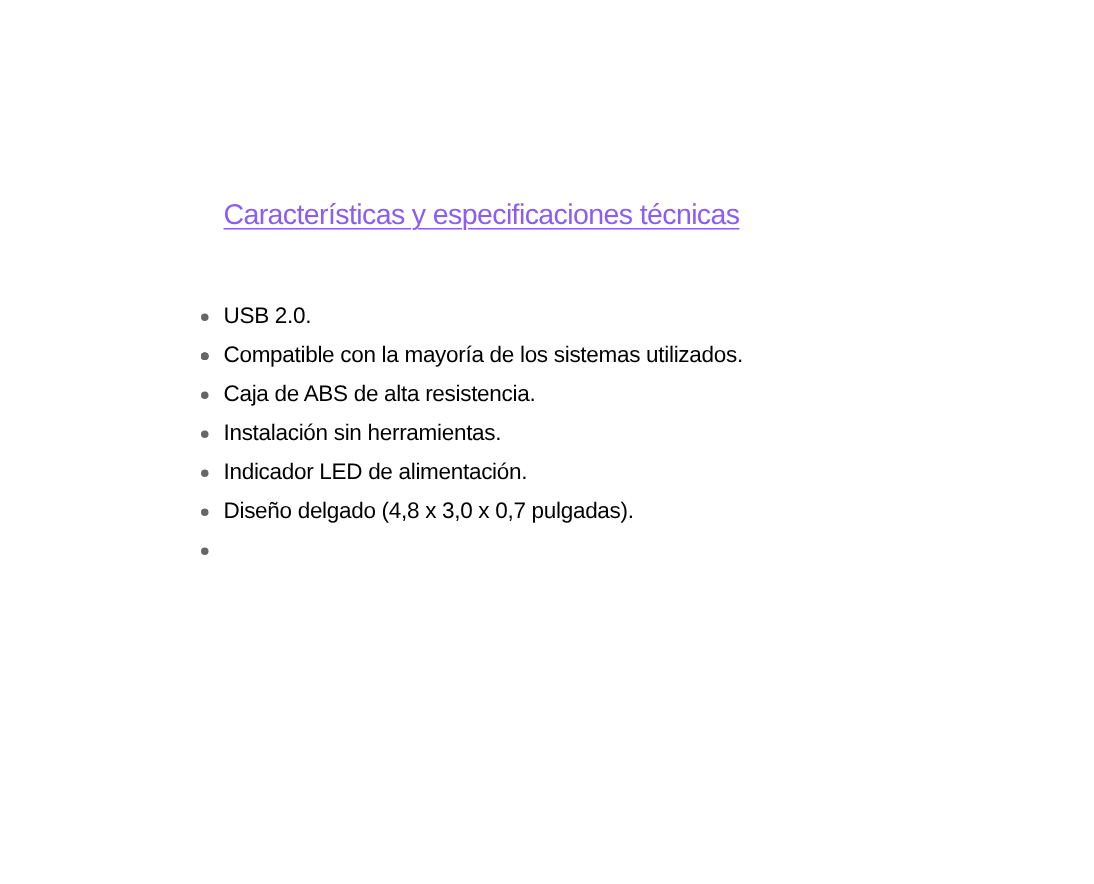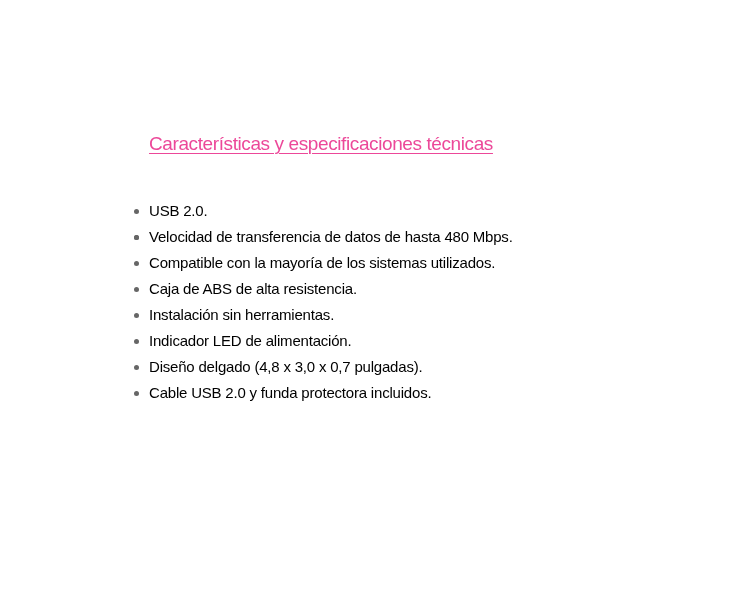--- a/index.html
+++ b/index.html
@@ -17,21 +17,21 @@
     overflow: hidden;
   }
   .section-title {
     position: absolute;
     left: 149px;
     top: 133px;
     margin: 0;
     font-size: 19px;
     font-weight: 400;
     letter-spacing: -0.4px;
-    color: #ec4899;
+    color: #8b5cf6;
     text-decoration: underline;
     text-decoration-thickness: 1px;
     text-underline-offset: 3px;
   }
   .spec-list {
     position: absolute;
     left: 133px;
     top: 198px;
     margin: 0;
     padding: 0;
@@ -58,21 +58,21 @@
   }
 </style>
 </head>
 <body>
 
 <div class="page">
   <h2 class="section-title">Características y especificaciones técnicas</h2>
   <ul class="spec-list">
       <li class="spec-item"><span class="bullet"></span><span>USB 2.0.</span></li>
       <li class="spec-item"><span class="bullet"></span></li>
-      <li class="spec-item"><span class="bullet"></span><span>Velocidad de transferencia de datos de hasta 480 Mbps.</span></li>
+      <li class="spec-item"><span class="bullet"></span></li>
       <li class="spec-item"><span class="bullet"></span><span>Compatible con la mayoría de los sistemas utilizados.</span></li>
       <li class="spec-item"><span class="bullet"></span><span>Caja de ABS de alta resistencia.</span></li>
       <li class="spec-item"><span class="bullet"></span><span>Instalación sin herramientas.</span></li>
       <li class="spec-item"><span class="bullet"></span><span>Indicador LED de alimentación.</span></li>
       <li class="spec-item"><span class="bullet"></span><span>Diseño delgado (4,8 x 3,0 x 0,7 pulgadas).</span></li>
-      <li class="spec-item"><span class="bullet"></span><span>Cable USB 2.0 y funda protectora incluidos.</span></li>
+      <li class="spec-item"><span class="bullet"></span></li>
     </ul>
 </div>
 
 </body></html>

